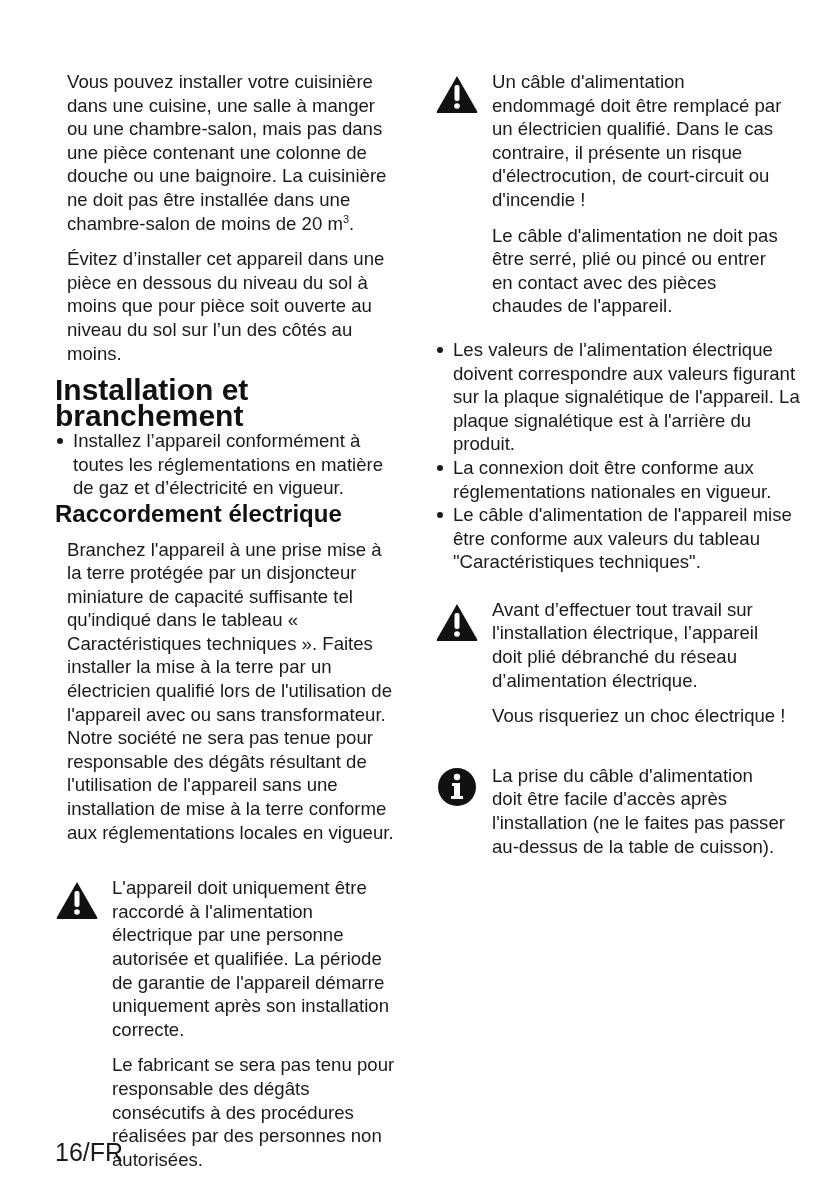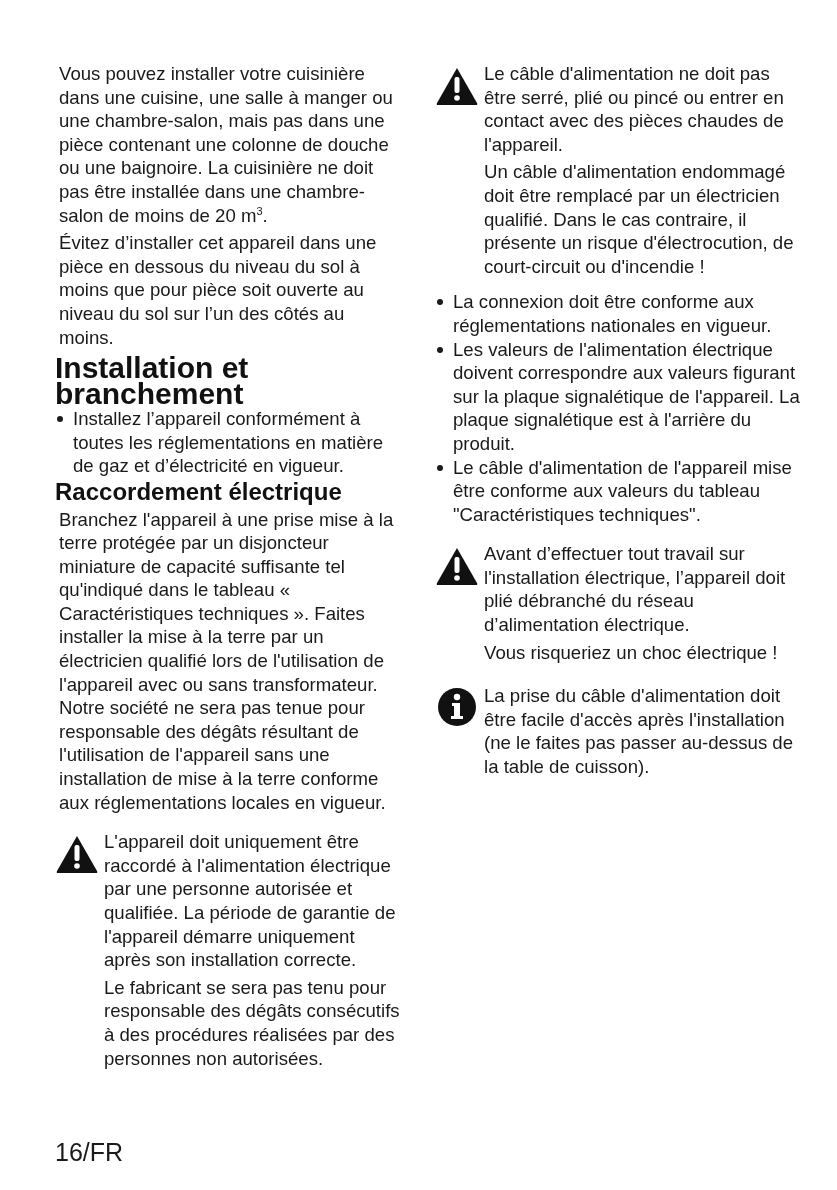--- a/index.html
+++ b/index.html
@@ -4,21 +4,21 @@
 <style>
   html, body { margin: 0; padding: 0; background: #ffffff; }
   body {
     width: 837px; height: 1190px; position: relative; overflow: hidden;
     font-family: "Liberation Sans", sans-serif; color: #1a1a1a;
     font-size: 18.6px; line-height: 23.6px;
   }
   .col { position: absolute; top: 58px; }
   .col-left { left: 55px; width: 352px; }
   .col-right { left: 435px; width: 365px; }
-  p { margin: 4px; }
+  p { margin: 12px; }
   .heading {
     font-weight: bold; font-size: 30px; line-height: 26px;
     margin-top: 6px; color: #111;
   }
   .subheading {
     font-weight: bold; font-size: 24px; line-height: 23.6px; color: #111;
     margin-top: 2px;
   }
   .bullet-list { list-style: none; margin: 0; padding: 0; }
   .bullet-list li { position: relative; padding-left: 18px; }
@@ -65,28 +65,28 @@
   </div>
 </div>
 
 <div class="col col-right">
   <div class="callout warning">
     <svg class="icon" viewBox="0 0 44 40">
       <path d="M22 2 L42 37 Q43 39 41 39 L3 39 Q1 39 2 37 Z" fill="#111"></path>
       <rect x="19.5" y="11" width="5" height="16" rx="2" fill="#fff"></rect>
       <circle cx="22" cy="32" r="2.8" fill="#fff"></circle>
     </svg>
+    <p>Un câble d'alimentation endommagé doit être remplacé par un électricien qualifié. Dans le cas contraire, il présente un risque d'électrocution, de court-circuit ou d'incendie !</p>
     <p>Le câble d'alimentation ne doit pas être serré, plié ou pincé ou entrer en contact avec des pièces chaudes de l'appareil.</p>
-    <p>Un câble d'alimentation endommagé doit être remplacé par un électricien qualifié. Dans le cas contraire, il présente un risque d'électrocution, de court-circuit ou d'incendie !</p>
   </div>
 
   <div class="gap-sm"></div>
   <ul class="bullet-list">
+    <li><span class="dot"></span><span>Les valeurs de l'alimentation électrique doivent correspondre aux valeurs figurant sur la plaque signalétique de l'appareil. La plaque signalétique est à l'arrière du produit.</span></li>
     <li><span class="dot"></span><span>La connexion doit être conforme aux réglementations nationales en vigueur.</span></li>
-    <li><span class="dot"></span><span>Les valeurs de l'alimentation électrique doivent correspondre aux valeurs figurant sur la plaque signalétique de l'appareil. La plaque signalétique est à l'arrière du produit.</span></li>
     <li><span class="dot"></span><span>Le câble d'alimentation de l'appareil mise être conforme aux valeurs du tableau "Caractéristiques techniques".</span></li>
   </ul>
 
   <div class="gap-md"></div>
   <div class="callout warning">
     <svg class="icon" viewBox="0 0 44 40">
       <path d="M22 2 L42 37 Q43 39 41 39 L3 39 Q1 39 2 37 Z" fill="#111"></path>
       <rect x="19.5" y="11" width="5" height="16" rx="2" fill="#fff"></rect>
       <circle cx="22" cy="32" r="2.8" fill="#fff"></circle>
     </svg>

